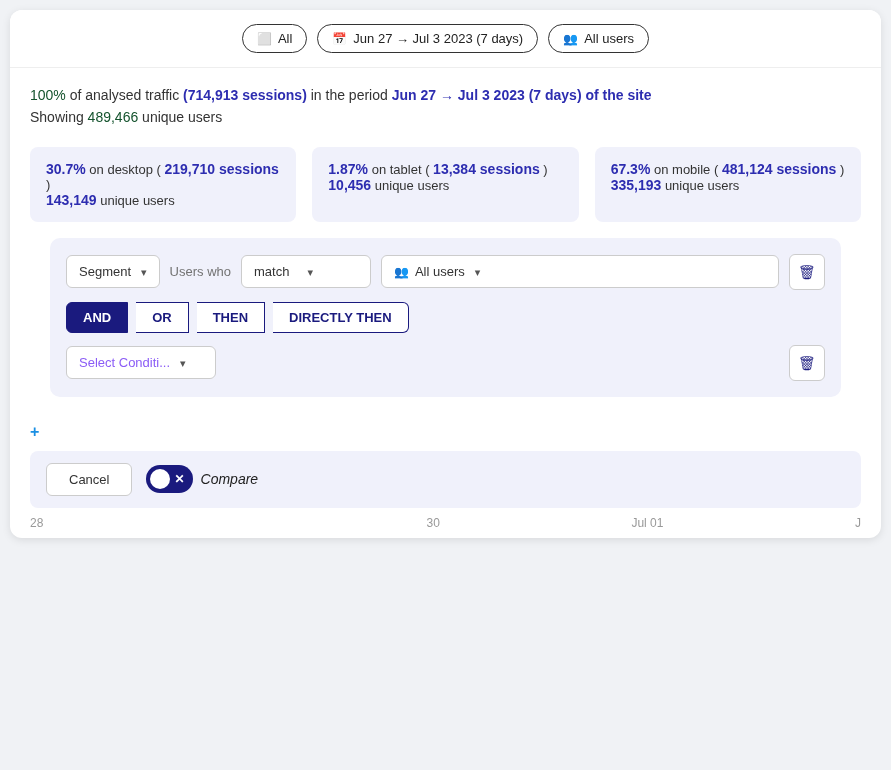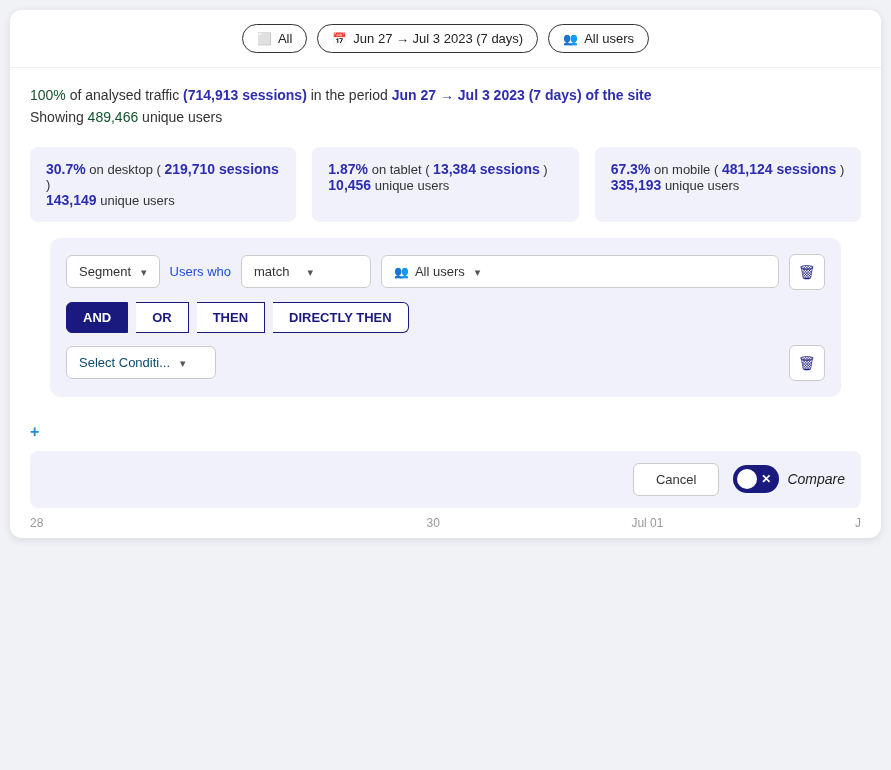--- a/index.html
+++ b/index.html
@@ -119,21 +119,21 @@
       border: 1.5px solid #ccc;
       border-radius: 6px;
       background: #fff;
       font-size: 13px;
       color: #333;
       cursor: pointer;
     }
 
     .seg-label {
       font-size: 13px;
-      color: #1d4ed8;
+      color: #737373;
       font-weight: 500;
     }
 
     .match-select {
       display: flex;
       align-items: center;
       gap: 14px;
       padding: 8px 12px;
       border: 1.5px solid #ccc;
       border-radius: 6px;
@@ -207,21 +207,21 @@
 
     .select-condition {
       display: flex;
       align-items: center;
       gap: 6px;
       padding: 8px 12px;
       border: 1.5px solid #ccc;
       border-radius: 6px;
       background: #fff;
       font-size: 13px;
-      color: #0c4a6e;
+      color: #8b5cf6;
       cursor: pointer;
       min-width: 150px;
     }
 
     .add-link {
       color: #1a8fe3;
       font-size: 16px;
       font-weight: 600;
       cursor: pointer;
       text-decoration: none;
@@ -405,21 +405,21 @@
         </div>
       </div>
     </div>
 
   </div>
 
   <div style="margin: 16px 20px 0 20px; padding: 10px 0;">
     <span class="add-link">+</span>
   </div>
 
-  <div style="margin: 0 20px 0 20px; background: #f0f1fb; border-radius: 8px; display: flex; align-items: center; justify-content: flex-end; gap: 14px; padding: 12px 16px;">
+  <div style="margin: 0 20px 0 20px; background: #f0f1fb; border-radius: 8px; display: flex; align-items: center; gap: 14px; padding: 12px 16px;">
     <button class="cancel-btn">Cancel</button>
     <div class="toggle-compare">
       <div class="toggle-pill">
         <div class="toggle-circle"></div>
         <span class="toggle-x">✕</span>
       </div>
       <span class="compare-label">Compare</span>
     </div>
   </div>
 

